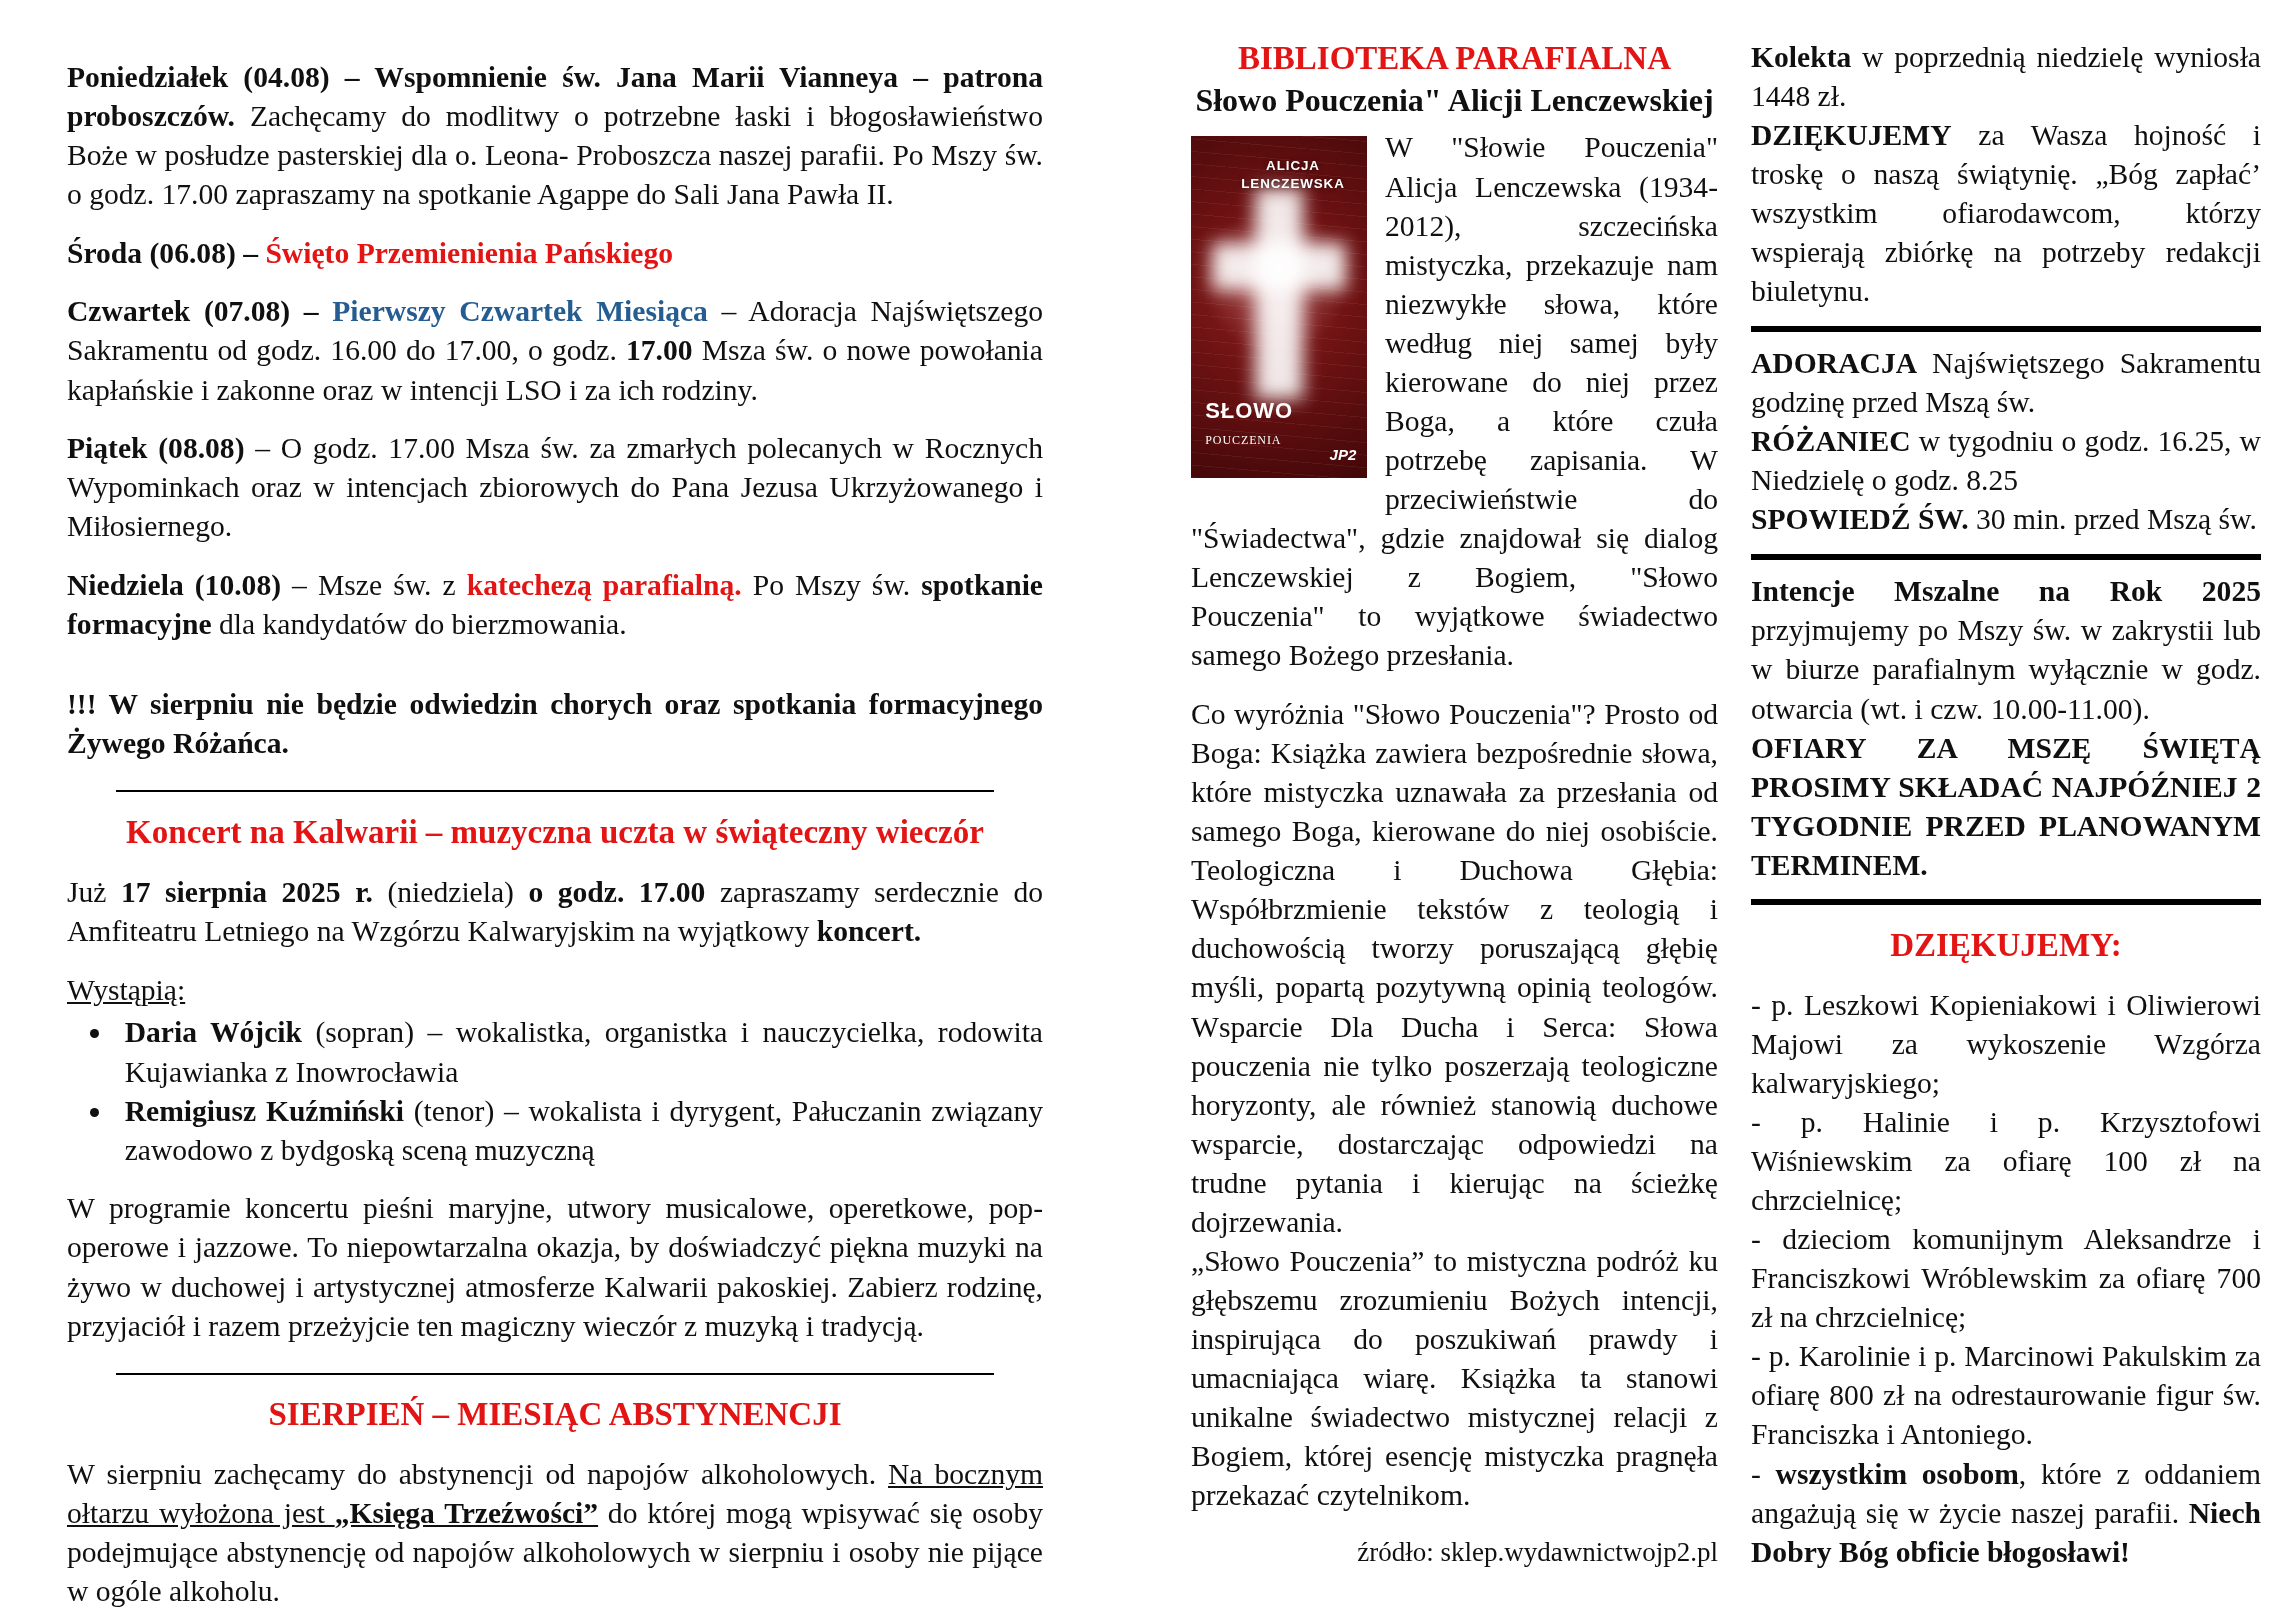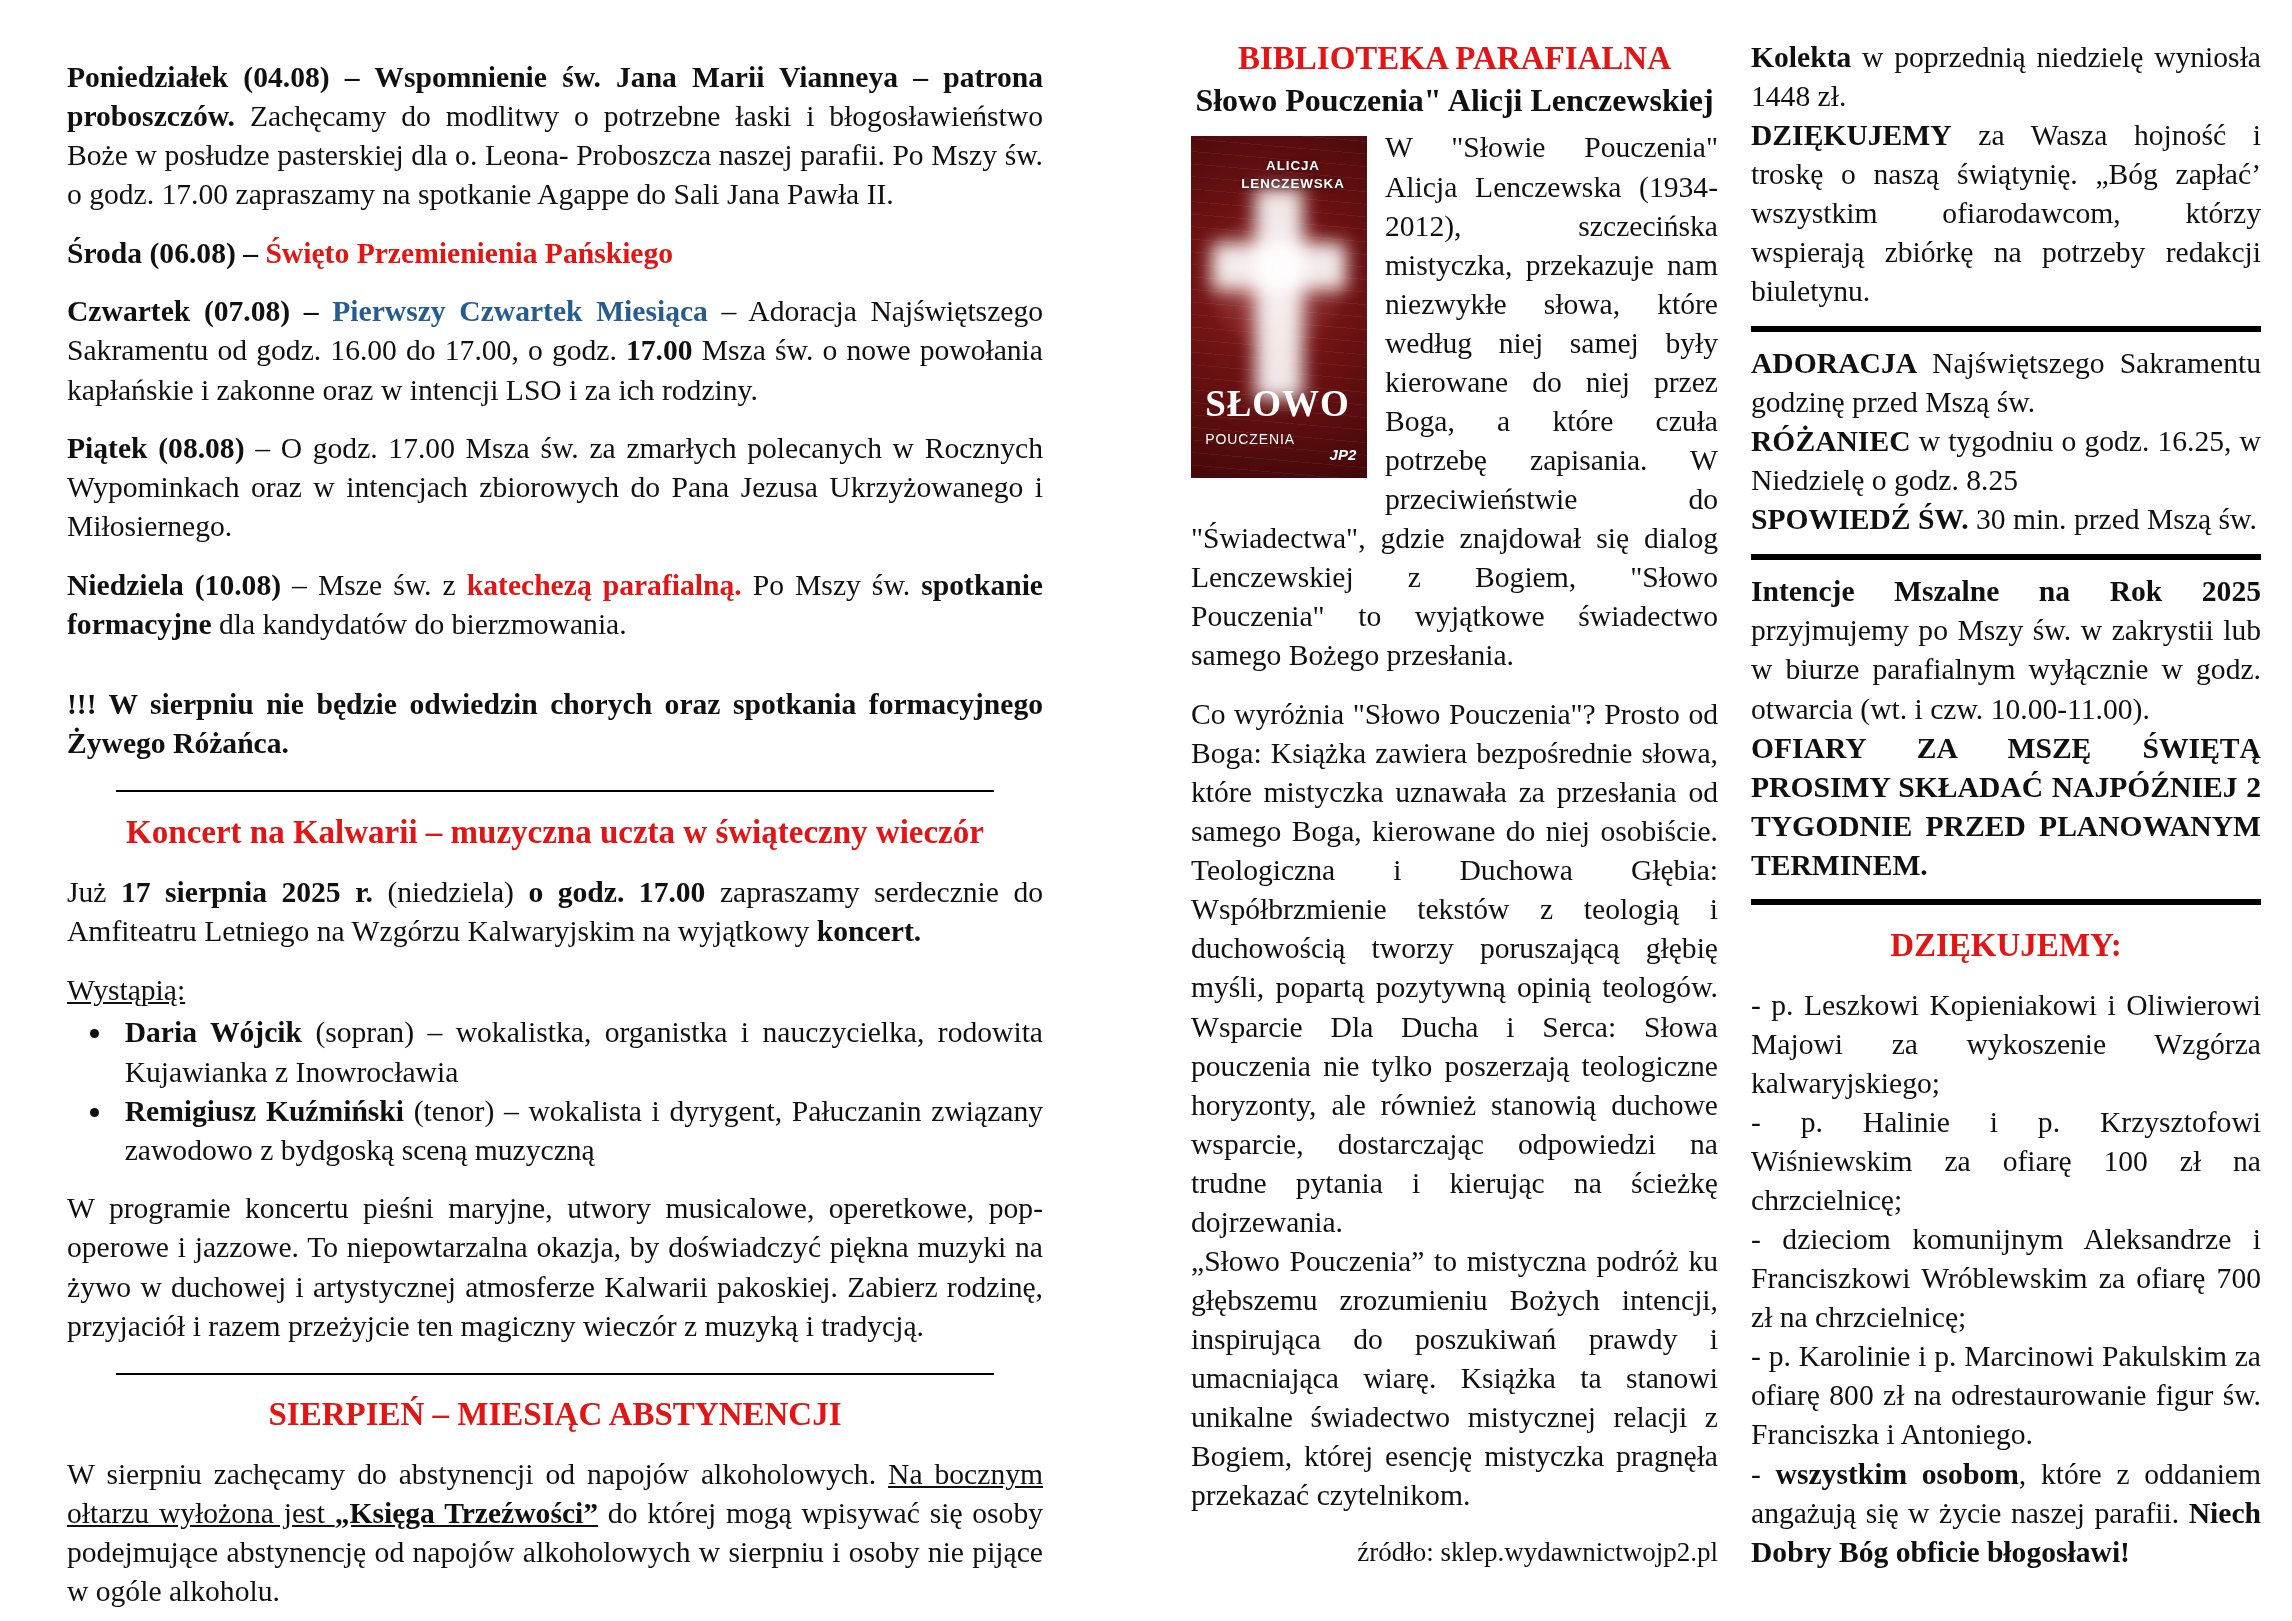--- a/index.html
+++ b/index.html
@@ -53,24 +53,24 @@
     content:"";position:absolute;inset:0;
     background:repeating-linear-gradient(5deg, rgba(255,255,255,0.06) 0 0.9px, rgba(0,0,0,0) 0.9px 12.5px);
   }
   .cover-cross-v{position:absolute;left:50%;top:52px;width:48px;height:211px;margin-left:-24px;
     background:rgba(255,255,255,0.9);filter:blur(9px);}
   .cover-cross-h{position:absolute;left:50%;top:107px;width:134px;height:47px;margin-left:-67px;
     background:rgba(255,255,255,0.9);filter:blur(9px);}
   .cover-author{position:absolute;top:21.5px;left:0;right:0;text-align:center;
     font-family:"Liberation Sans","DejaVu Sans",sans-serif;font-size:13.4px;letter-spacing:0.9px;font-weight:bold;
     text-shadow:0 0 5.4px rgba(0,0,0,.6);margin-left:28px;}
-  .cover-title{position:absolute;left:14.3px;bottom:56px;font-family:Liberation Serif, serif;
-    font-size:37px;font-weight:bold;letter-spacing:0.9px;line-height:1;}
-  .cover-subtitle{position:absolute;left:14.3px;bottom:32px;font-family:Liberation Sans, sans-serif;
-    font-size:14px;letter-spacing:0.9px;line-height:1;}
+  .cover-title{position:absolute;left:14.3px;bottom:56px;font-family:Liberation Sans, sans-serif;
+    font-size:22px;font-weight:bold;letter-spacing:0.9px;line-height:1;}
+  .cover-subtitle{position:absolute;left:14.3px;bottom:32px;font-family:Liberation Serif, serif;
+    font-size:12px;letter-spacing:0.9px;line-height:1;}
   .cover-logo{position:absolute;right:10.7px;bottom:12.5px;font-family:"Liberation Sans","DejaVu Sans",sans-serif;
     font-size:15px;font-weight:bold;font-style:italic;}
 </style>
 </head>
 <body>
 
 <div class="page">
 
   <div class="col col-left">
       <div class="para "><span class="b">Poniedziałek (04.08) – Wspomnienie św. Jana Marii Vianneya – patrona proboszczów. </span><span>Zachęcamy do modlitwy o potrzebne łaski i błogosławieństwo Boże w posłudze pasterskiej dla o. Leona- Proboszcza naszej parafii. Po Mszy św. o godz. 17.00 zapraszamy na spotkanie Agappe do Sali Jana Pawła II.</span></div>

